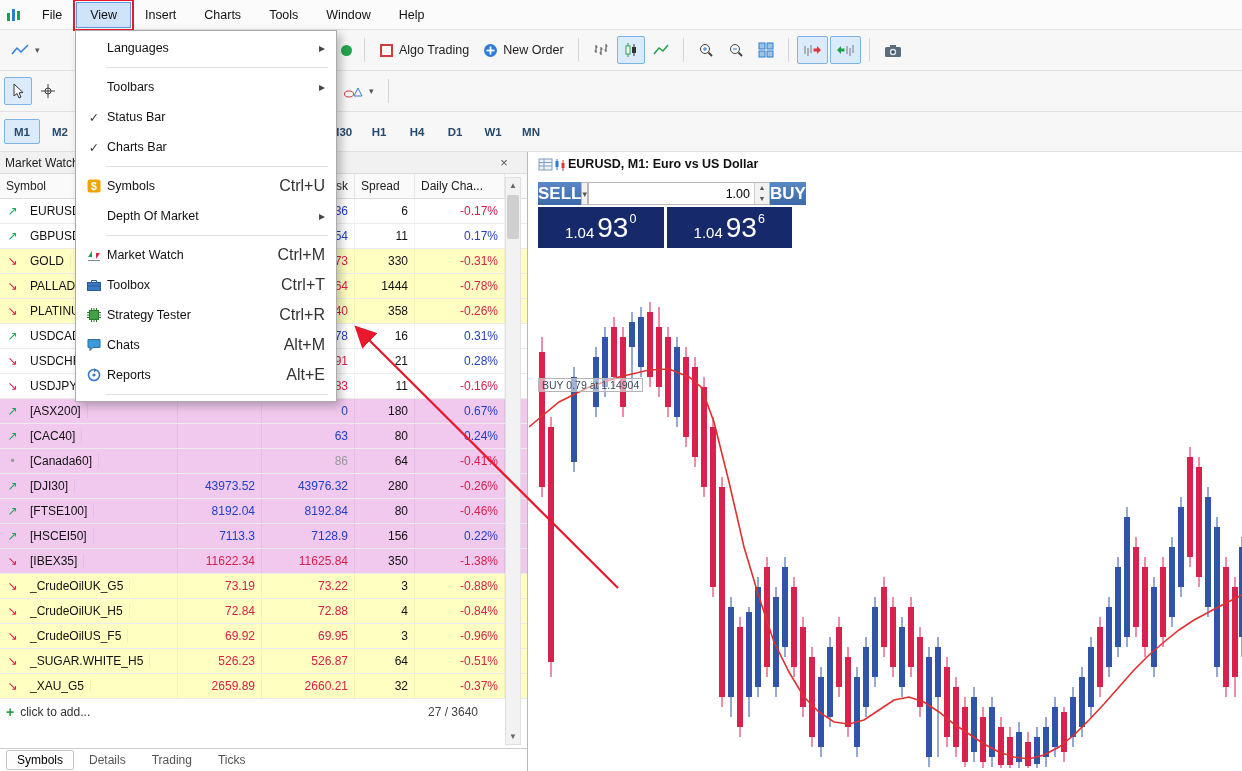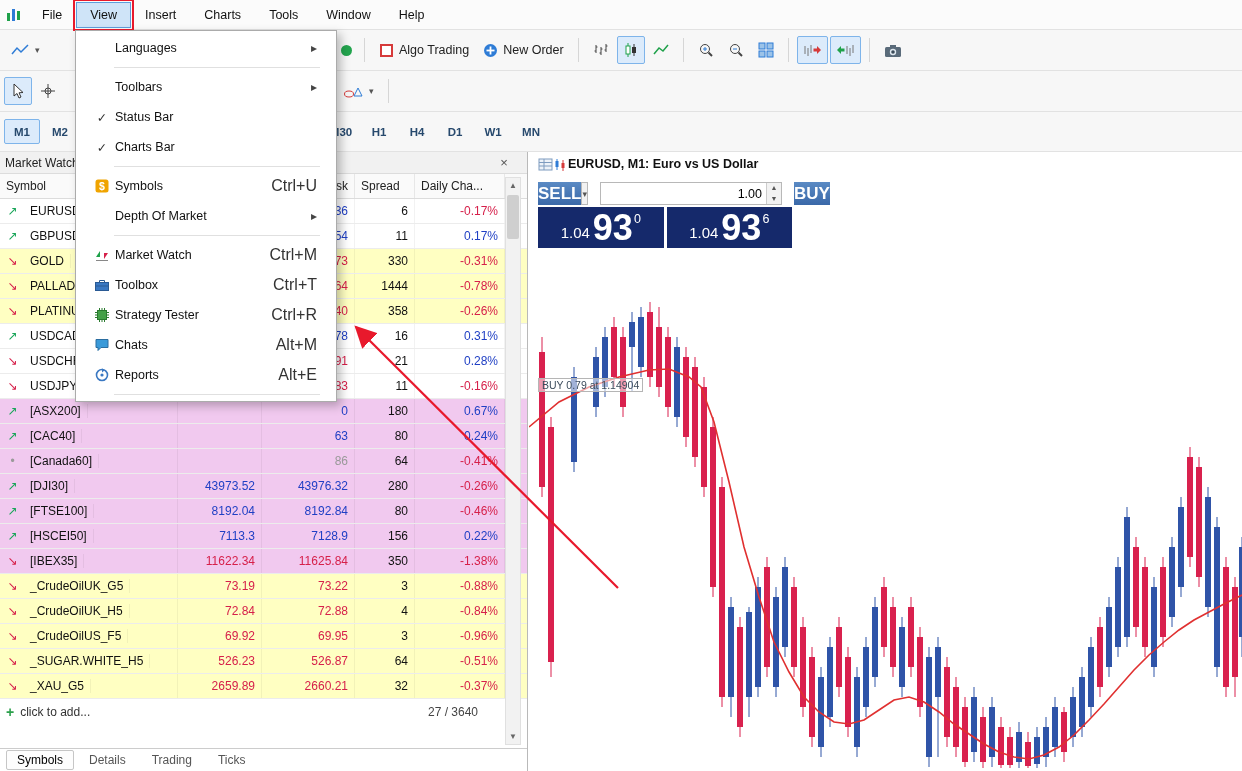--- a/index.html
+++ b/index.html
@@ -59,33 +59,33 @@
 
 
 .chart{position:absolute;top:152px;left:529px;right:0;bottom:0;background:#fff;overflow:hidden;z-index:3}
 #chart-svg{position:absolute;left:0;top:0}
 .ch-head{position:absolute;top:5px;left:9px;z-index:6;display:flex;align-items:center;}
 .ch-title{font-size:12.5px;font-weight:700;color:#111}
 .trade{position:absolute;top:30px;left:9px;width:254px;z-index:6}
 .trade-row1{display:flex;height:23px}
 .sellbuy{background:linear-gradient(#5a8ac4,#3a68a8);color:#fff;font-size:17px;font-weight:700;display:flex;align-items:center;justify-content:center;width:64px}
 .tr-caret{width:19px;background:#f2f2f2;border:1px solid #b8b8b8;display:flex;align-items:center;justify-content:center}
-.vol{flex:1;display:flex;border:1px solid #b8b8b8;background:#fff;margin:0 12px}
+.vol{flex:1;display:flex;border:1px solid #b8b8b8;background:#fff;margin:0 0}
 .vol-input{flex:1;border:0;outline:0;text-align:right;font:12.5px "Liberation Sans",sans-serif;padding-right:4px;min-width:0;background:transparent}
 .spin{width:15px;display:flex;flex-direction:column;border-left:1px solid #ccc}
 .sp-up,.sp-dn{flex:1;font-size:7px;line-height:10px;text-align:center;color:#555;background:#f2f2f2}
 .trade-row2{display:flex;gap:3px;margin-top:2px}
 .pbox{flex:1;height:41px;background:#15296b;color:#fff;display:flex;align-items:center;justify-content:center}
 .p-base{font-size:15px;align-self:flex-end;padding-bottom:7px}
-.p-big{font-size:36px;font-weight:700;line-height:41px;margin-left:3px}
+.p-big{font-size:28px;font-weight:400;line-height:41px;margin-left:3px}
 .p-sup{font-size:12.5px;align-self:flex-start;padding-top:5px;margin-left:1px}
 .pos-label{position:absolute;left:9px;top:226px;z-index:4;font-size:10.5px;color:#3c4c5c;border:1px solid #b5b5b5;padding:0 3px;background:rgba(255,255,255,.55)}
 
 
-.vmenu{position:absolute;top:30px;left:75px;width:262px;background:#fff;border:1px solid #ababab;box-shadow:4px 4px 9px rgba(0,0,0,.25);z-index:50;padding:2px 8px}
+.vmenu{position:absolute;top:30px;left:75px;width:262px;background:#fff;border:1px solid #ababab;box-shadow:4px 4px 9px rgba(0,0,0,.25);z-index:50;padding:2px 0}
 .vm-item{height:30px;display:flex;align-items:center;padding:0 10px 0 4px;font-size:12.5px;color:#111;border:1px solid transparent}
 .vm-item.hl{background:#cfe4f8;border-color:#84acdd;outline:2px solid #e8192c}
 .vm-icon{width:26px;flex:none;display:flex;justify-content:center;align-items:center;color:#333}
 .vm-label{flex:1}
 .vm-right{color:#333;font-size:16px}
 .vm-right.arrow{font-size:12px;color:#444}
 .menu-sep{height:1px;background:#e0e0e0;margin:4px 8px 4px 30px}
 
 
 .overlay{position:absolute;left:0;top:0;z-index:200;pointer-events:none}

